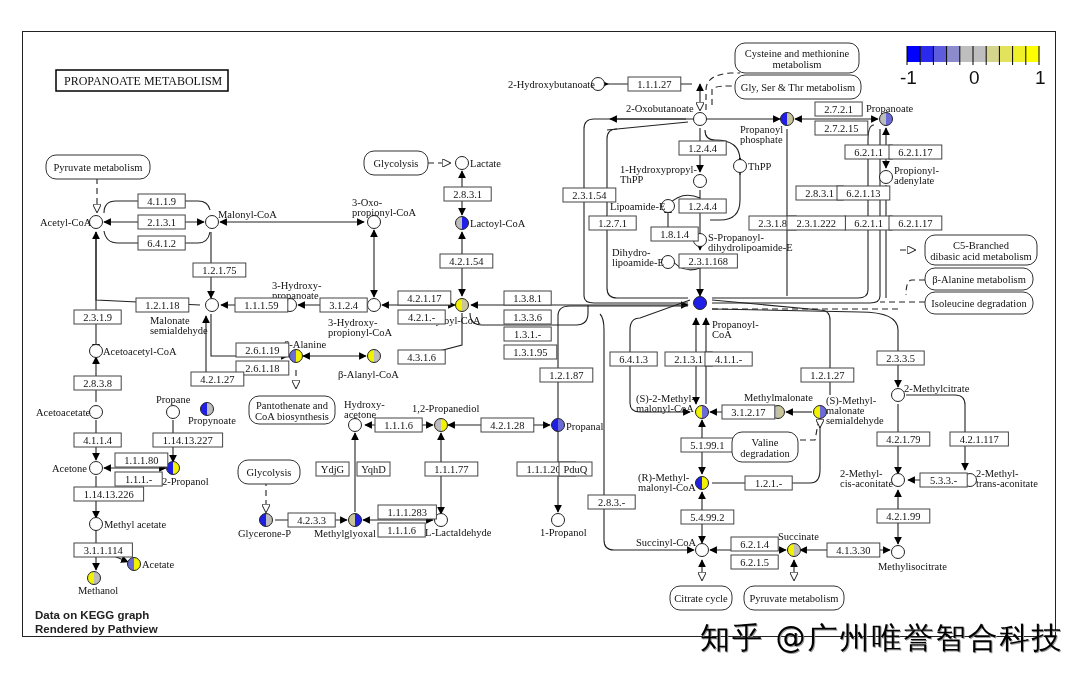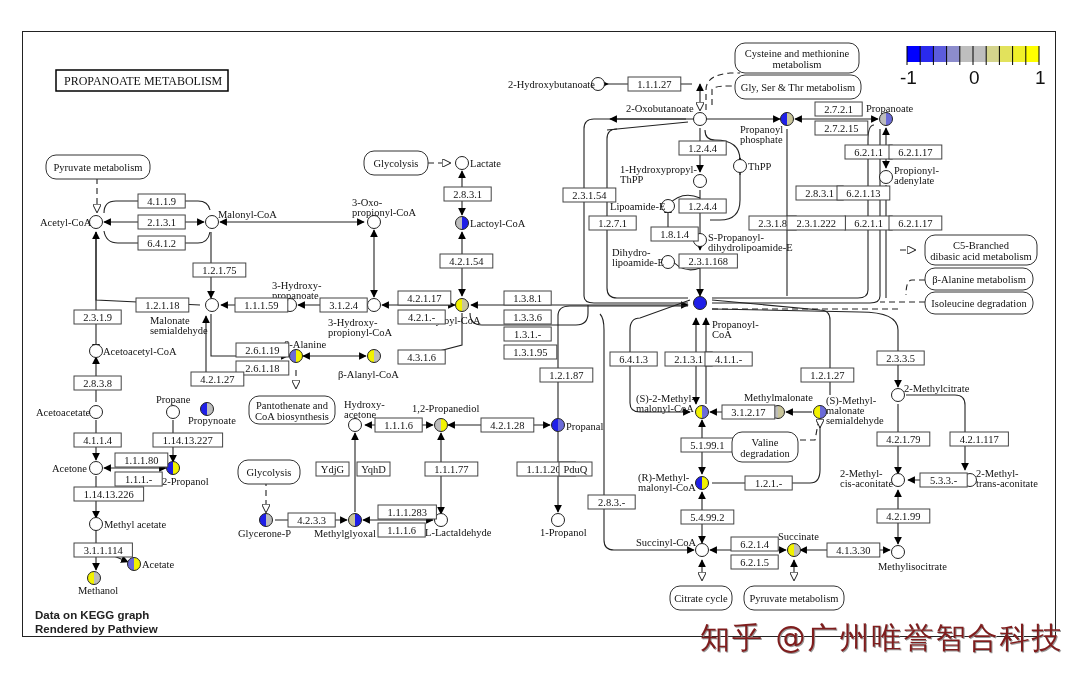--- a/index.html
+++ b/index.html
@@ -4,21 +4,21 @@
 <style>
   html, body { margin:0; padding:0; background:#ffffff; }
   body { width:1080px; height:684px; position:relative; overflow:hidden; font-family:"Liberation Serif", serif; }
   #frame { position:absolute; left:22px; top:31px; width:1034px; height:606px; border:1.5px solid #222; box-sizing:border-box; }
   svg { position:absolute; left:0; top:0; }
   .lbl { font-family:"Liberation Serif", serif; font-size:10.5px; fill:#111; }
   .ec  { font-family:"Liberation Serif", serif; font-size:10.5px; fill:#111; }
   .title { font-family:"Liberation Serif", serif; font-size:12px; fill:#111; }
   .foot { font-family:"Liberation Sans", sans-serif; font-size:11.5px; font-weight:bold; fill:#222; }
   .legendt { font-family:"Liberation Sans", sans-serif; font-size:19px; fill:#111; }
-  .wm { position:absolute; left:700px; top:618px; font-family:"DejaVu Sans", sans-serif; font-size:30px; color:#7f1d1d; text-shadow:1px 1px 0 #9a9a9a; letter-spacing:2px; }
+  .wm { position:absolute; left:700px; top:618px; font-family:"DejaVu Sans", sans-serif; font-size:30px; color:#000000; text-shadow:1px 1px 0 #9a9a9a; letter-spacing:2px; }
 </style>
 </head>
 <body>
 
 <div id="frame"></div>
 
 <svg id="diagram" width="1080" height="684" viewBox="0 0 1080 684">
   <defs>
     <marker id="arr" viewBox="0 0 10 10" refX="9" refY="5" markerWidth="7" markerHeight="7" orient="auto-start-reverse">
       <path d="M0,0 L10,5 L0,10 z" fill="#000"></path>

